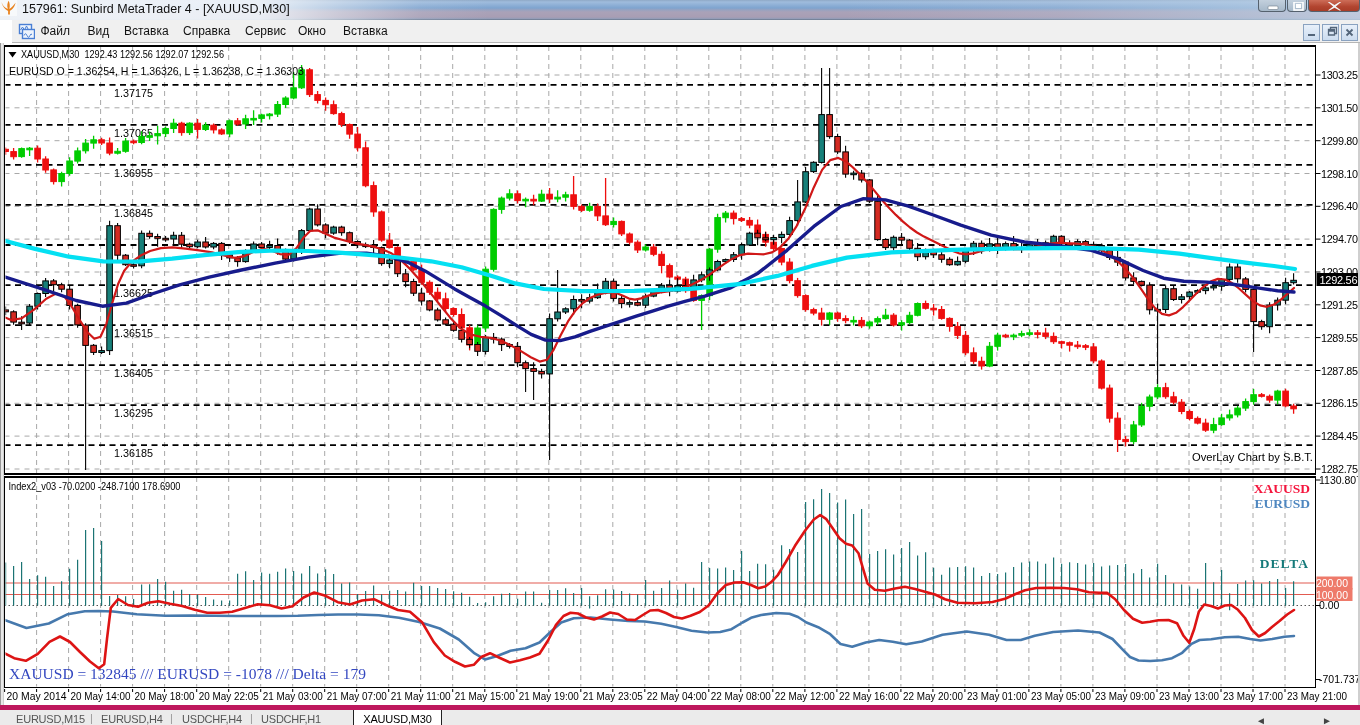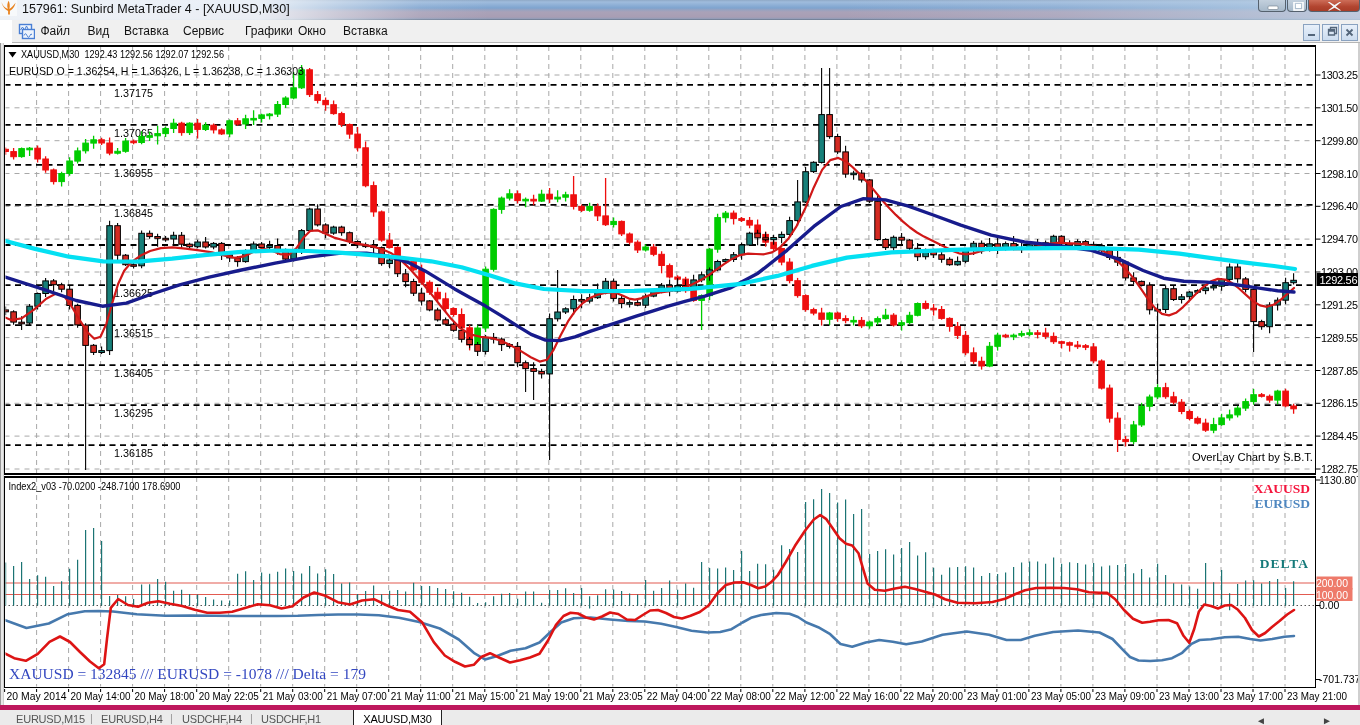--- a/index.html
+++ b/index.html
@@ -1105,22 +1105,22 @@
 <div id="menubar">
  <svg style="position:absolute;left:5px;top:3px" width="18" height="17" viewBox="0 0 18 17">
    <rect x="2.5" y="1.5" width="12" height="9" fill="#eef4fc" stroke="#4a7fd4" stroke-width="1.4"></rect>
    <path d="M3.5 7 l2 -3 l2 3 l2 -4 l2 4" stroke="#4a7fd4" stroke-width="1" fill="none"></path>
    <rect x="5.5" y="6.5" width="12" height="9" fill="#eef4fc" stroke="#4a7fd4" stroke-width="1.4"></rect>
    <path d="M7 12.5 q1.5 -3.5 3 0 q1.5 3.5 3 0 q1 -2.5 2 -1" stroke="#4a7fd4" stroke-width="1" fill="none"></path>
  </svg>
  <span style="left:28.5px">Файл</span>
  <span style="left:75.5px">Вид</span>
  <span style="left:112px">Вставка</span>
- <span style="left:171px">Сервис</span>
- <span style="left:233px">Графики</span>
+ <span style="left:171px">Справка</span>
+ <span style="left:233px">Сервис</span>
  <span style="left:286px">Окно</span>
  <span style="left:331px">Вставка</span>
 </div>
 <div class="mdibtn" style="left:1303px"><svg width="15" height="15">
         <rect x="4" y="9" width="7" height="2" fill="#53657a"></rect>
       </svg></div>
 <div class="mdibtn" style="left:1322px"><svg width="15" height="15">
         <path d="M5.5 4.5 h6 v1.5 h-6 z M5.5 6 h6 v4 h-6 z" fill="none" stroke="#53657a" stroke-width="1.3"></path>
         <path d="M7.5 4.5 v-2 h6 v6 h-2" fill="none" stroke="#53657a" stroke-width="1.3"></path>
       </svg></div>

